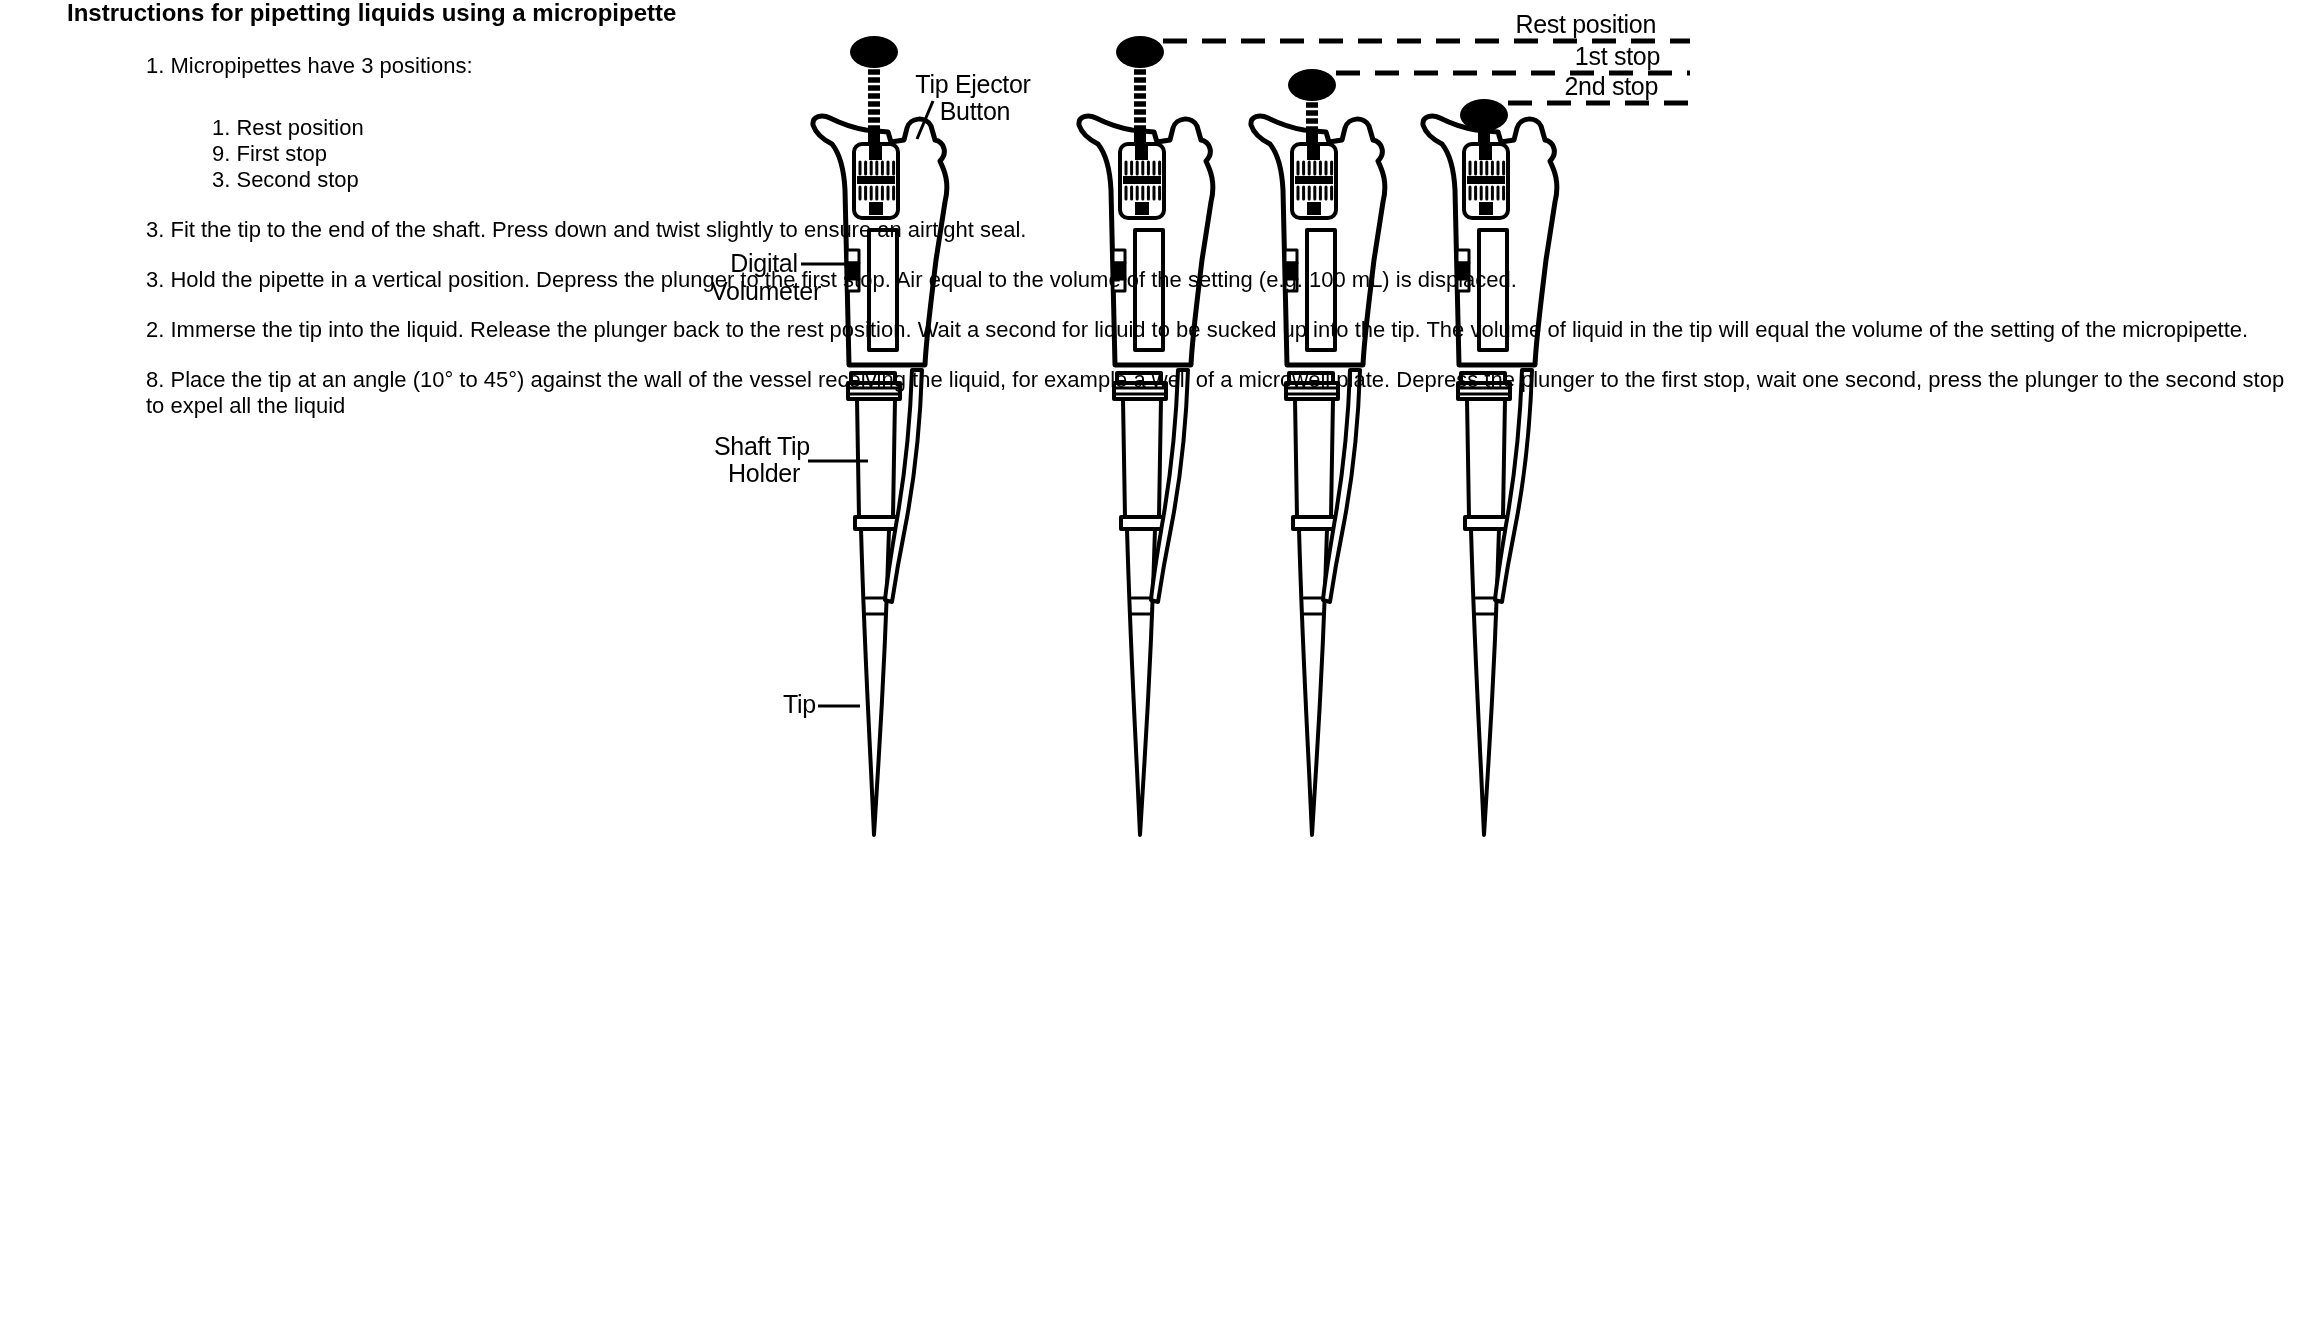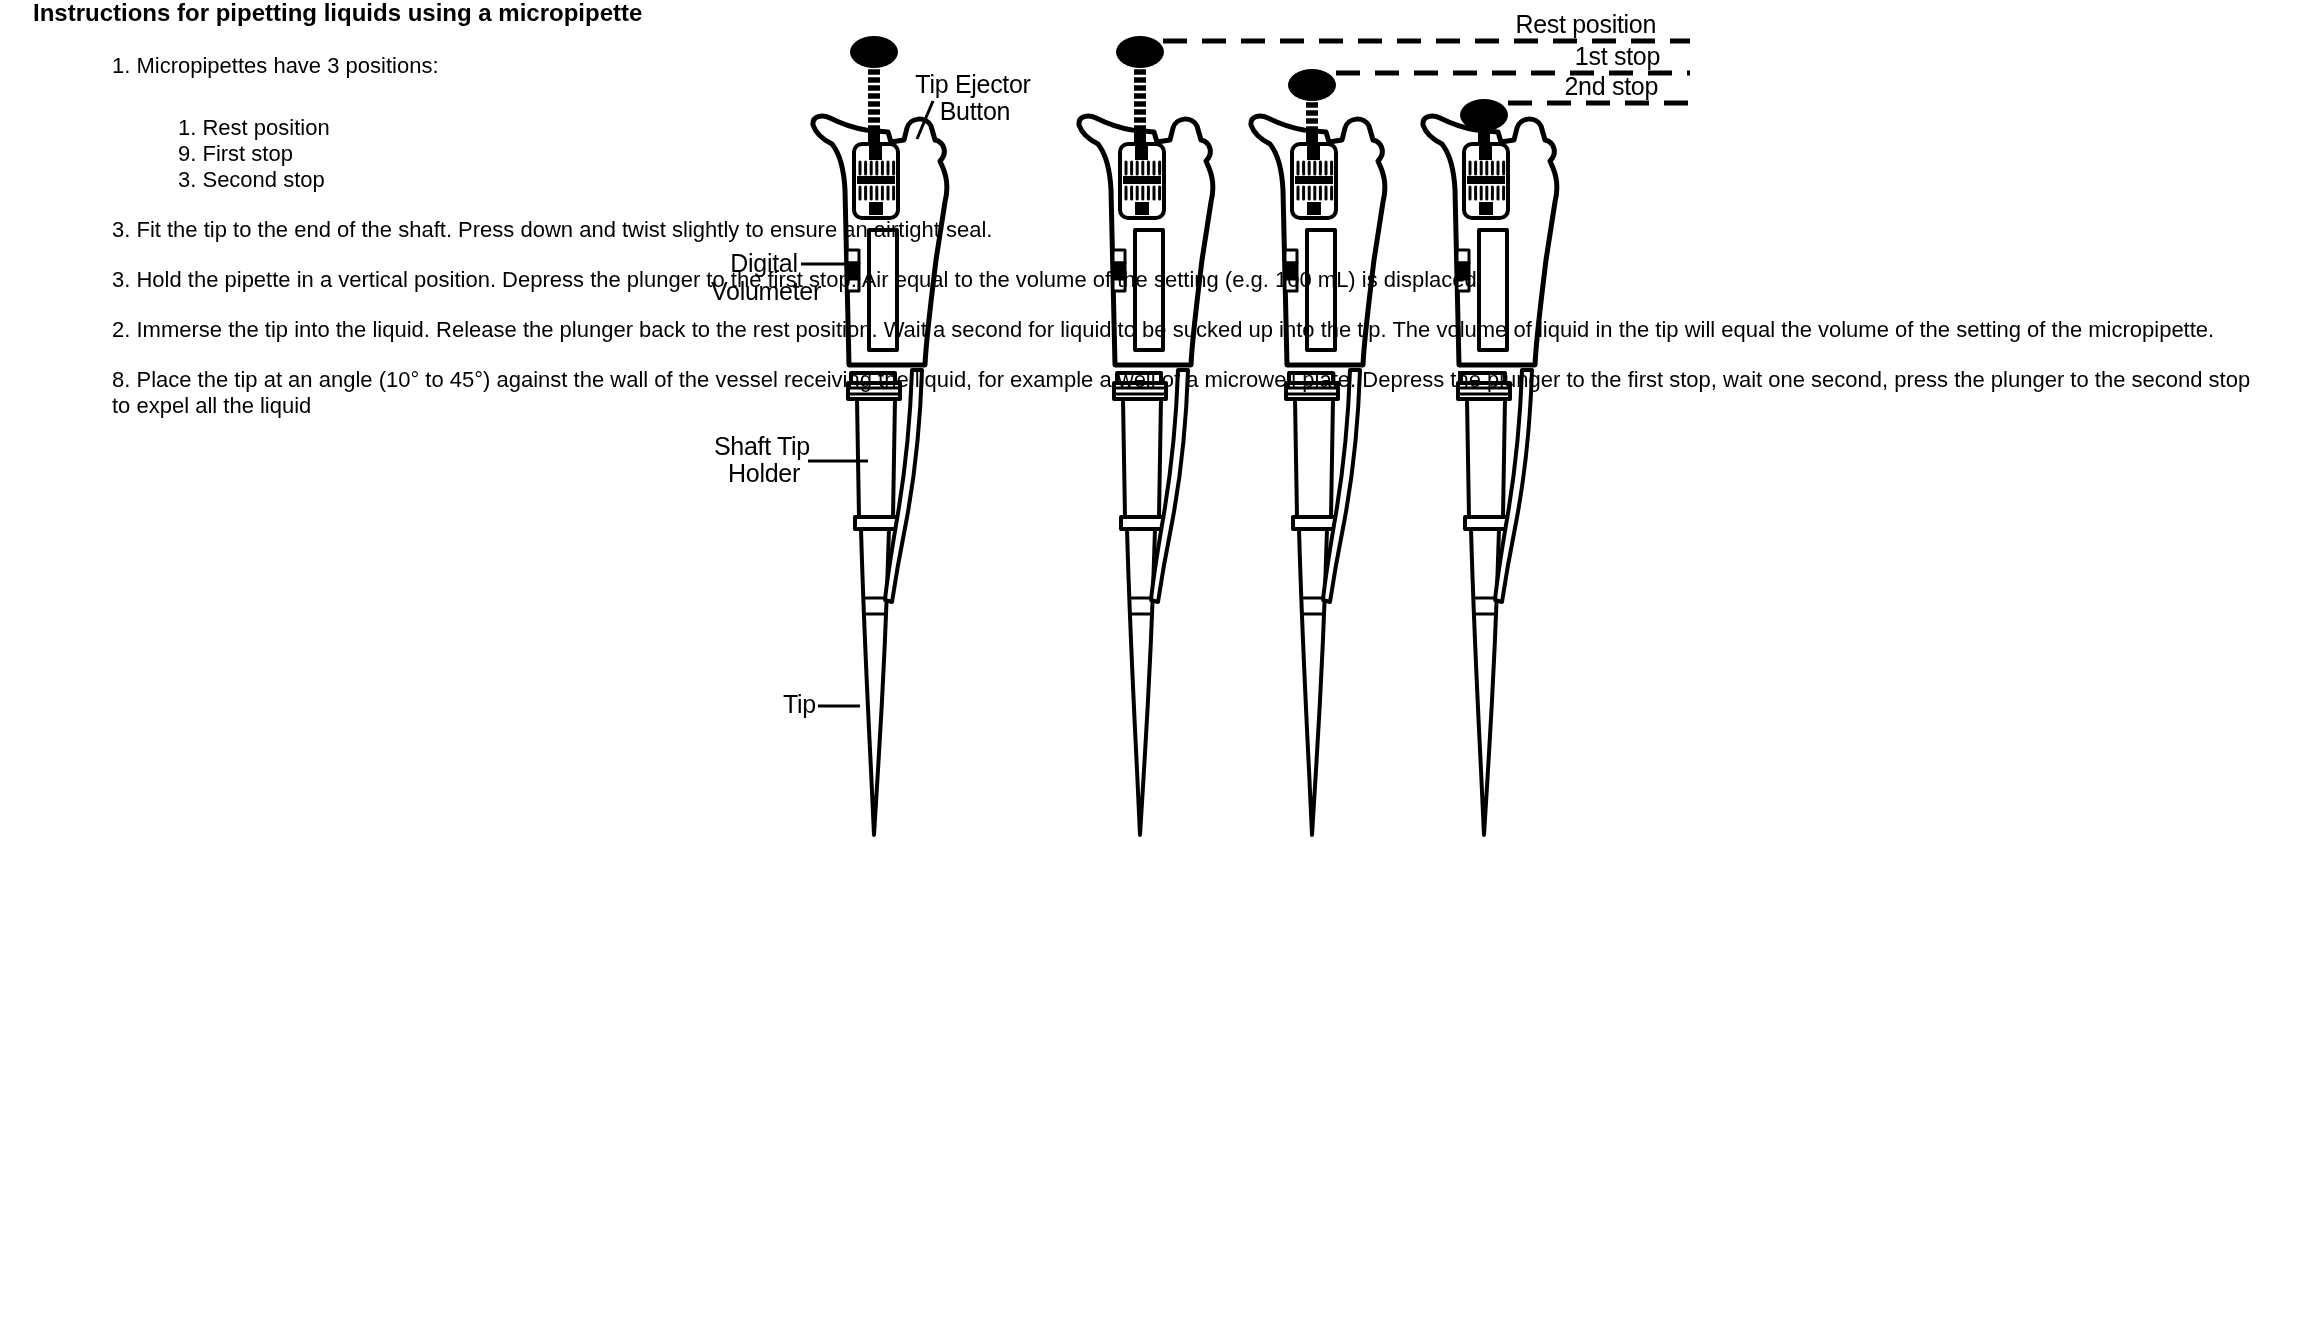--- a/index.html
+++ b/index.html
@@ -6,21 +6,21 @@
   .page{position:relative;width:2300px;height:1344px;background:#ffffff;overflow:hidden;
         font-family:"Liberation Sans",sans-serif;color:#000;}
   
   #figure-svg{position:absolute;left:0;top:0;}
   .lbl{font-family:"Liberation Sans",sans-serif;font-size:25px;fill:#000;letter-spacing:-0.3px;}
   .mid{text-anchor:middle;}
   .end{text-anchor:end;}
   .leader{stroke:#000;stroke-width:3;}
   .dash{stroke:#000;stroke-width:5;stroke-dasharray:24 15;}
   
-  .instructions{position:absolute;left:0;top:851;width:1828px;}
+  .instructions{position:absolute;left:0;top:851;width:1828px;padding-left:34px;}
   .title{margin:0 0 0 33px;font-size:24px;font-weight:bold;line-height:26px;}
   .steps{margin:27px 0 0 112px;width:2160px;font-size:22px;line-height:26px;}
   .step{margin-bottom:24px;}
   .step-text{margin-bottom:36px;}
   .substeps{margin-left:66px;}
   .substep{line-height:26px;}
 </style>
 </head>
 <body>
 

